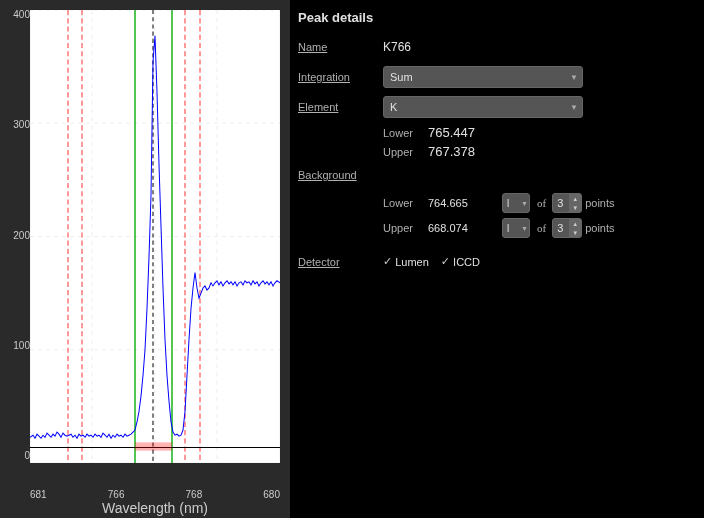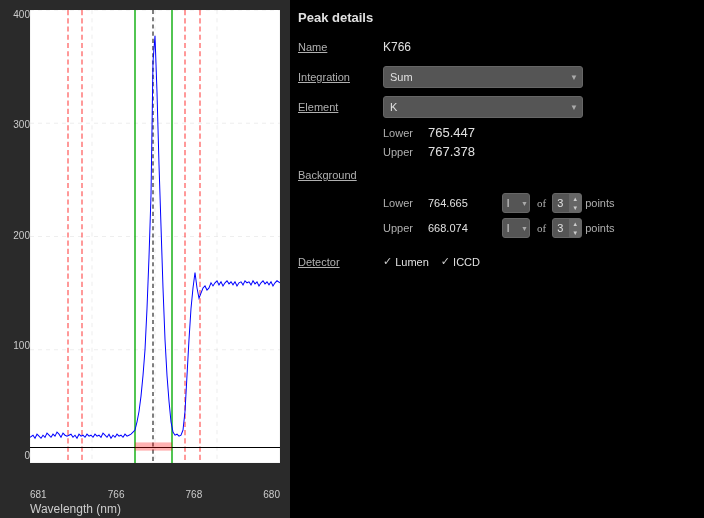--- a/index.html
+++ b/index.html
@@ -70,22 +70,22 @@
     .x-label {
       font-size: 10px;
       color: #cccccc;
       text-align: center;
     }
     .x-axis-title {
       position: absolute;
       bottom: 2px;
       left: 30px;
       right: 10px;
-      text-align: left;
-      font-size: 12px;
+      text-align: center;
+      font-size: 14px;
       color: #cccccc;
     }
 
     
     .right-panel {
       flex: 1;
       padding: 10px 8px;
       background: #000000;
     }
 

